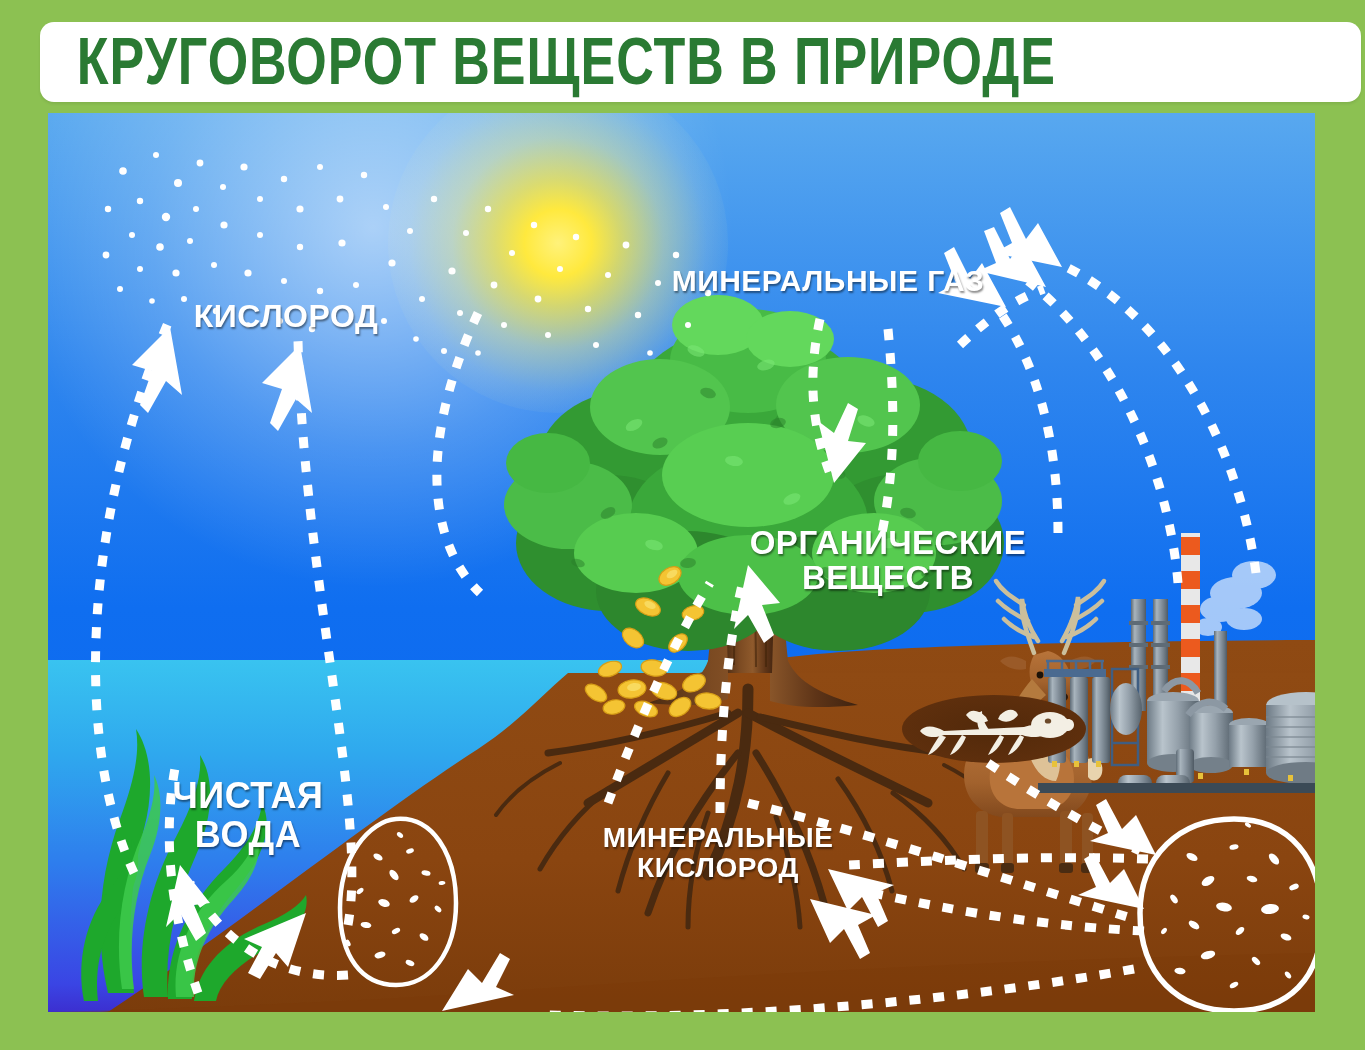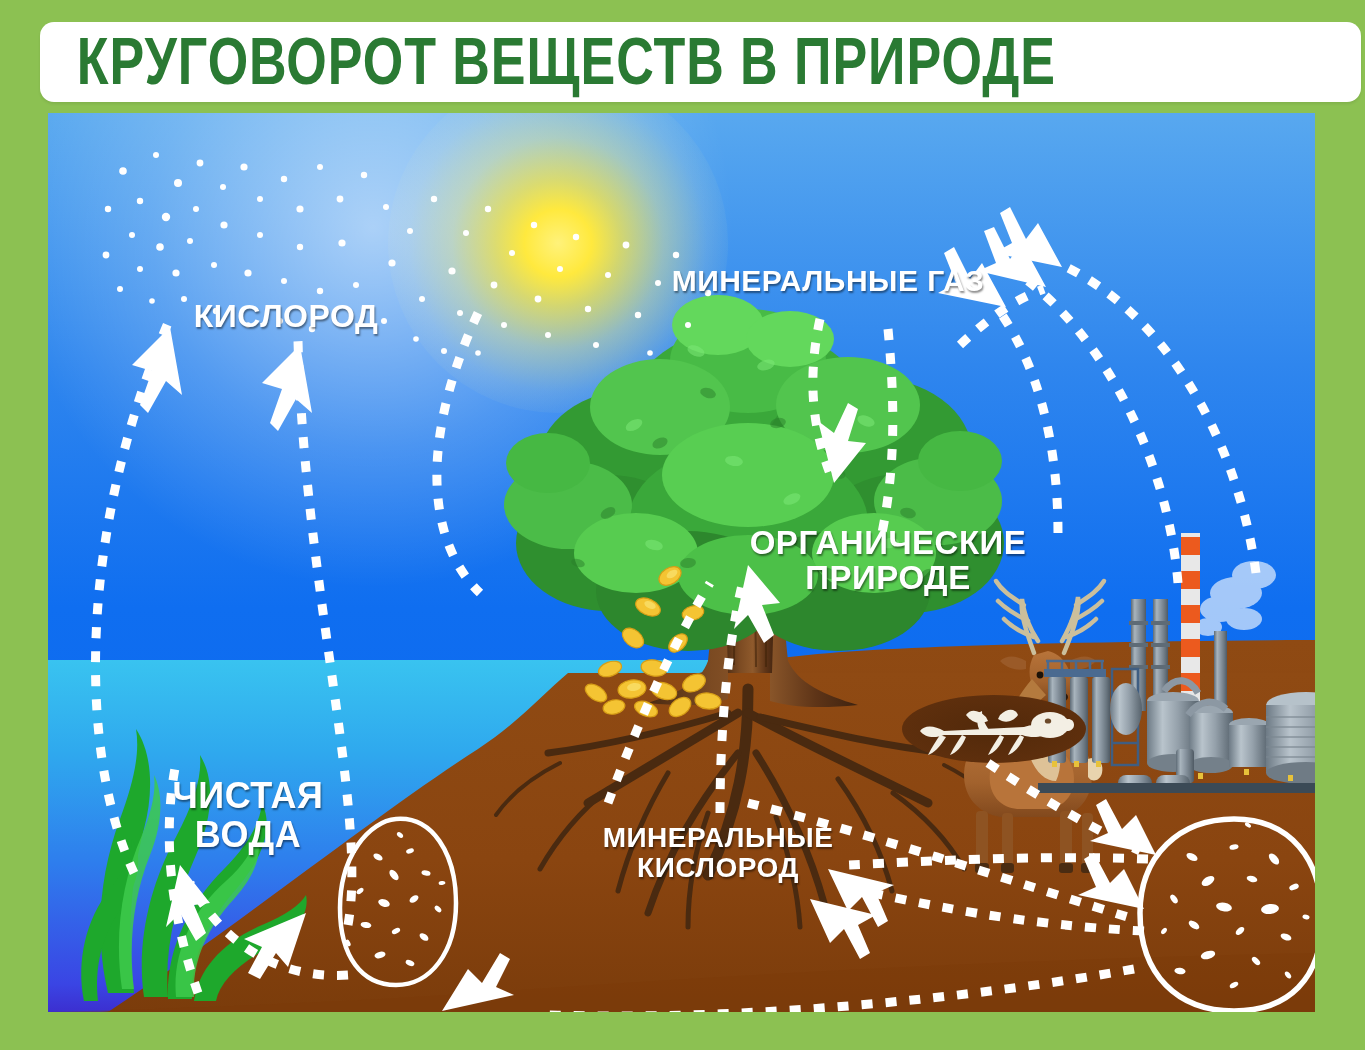--- a/index.html
+++ b/index.html
@@ -624,20 +624,20 @@
 
         <path d="M132,752 L118,814 L132,800 L148,828 L158,820 L146,792 L162,790 Z"></path>
 
         <path d="M258,800 L196,826 L214,834 L200,860 L212,866 L228,840 L240,854 Z"></path>
       </g>
     </svg>
 
     <div class="lbl" id="lbl-oxygen">КИСЛОРОД</div>
     <div class="lbl" id="lbl-co2">МИНЕРАЛЬНЫЕ ГАЗ</div>
     <div class="lbl" id="lbl-organic">ОРГАНИЧЕСКИЕ
-ПРИРОДЕ</div>
+ВЕЩЕСТВ</div>
     <div class="lbl" id="lbl-mineral">МИНЕРАЛЬНЫЕ
 КИСЛОРОД</div>
     <div class="lbl" id="lbl-water">ЧИСТАЯ
 ВОДА</div>
 
   </div>
 </div>
 
 </body></html>

